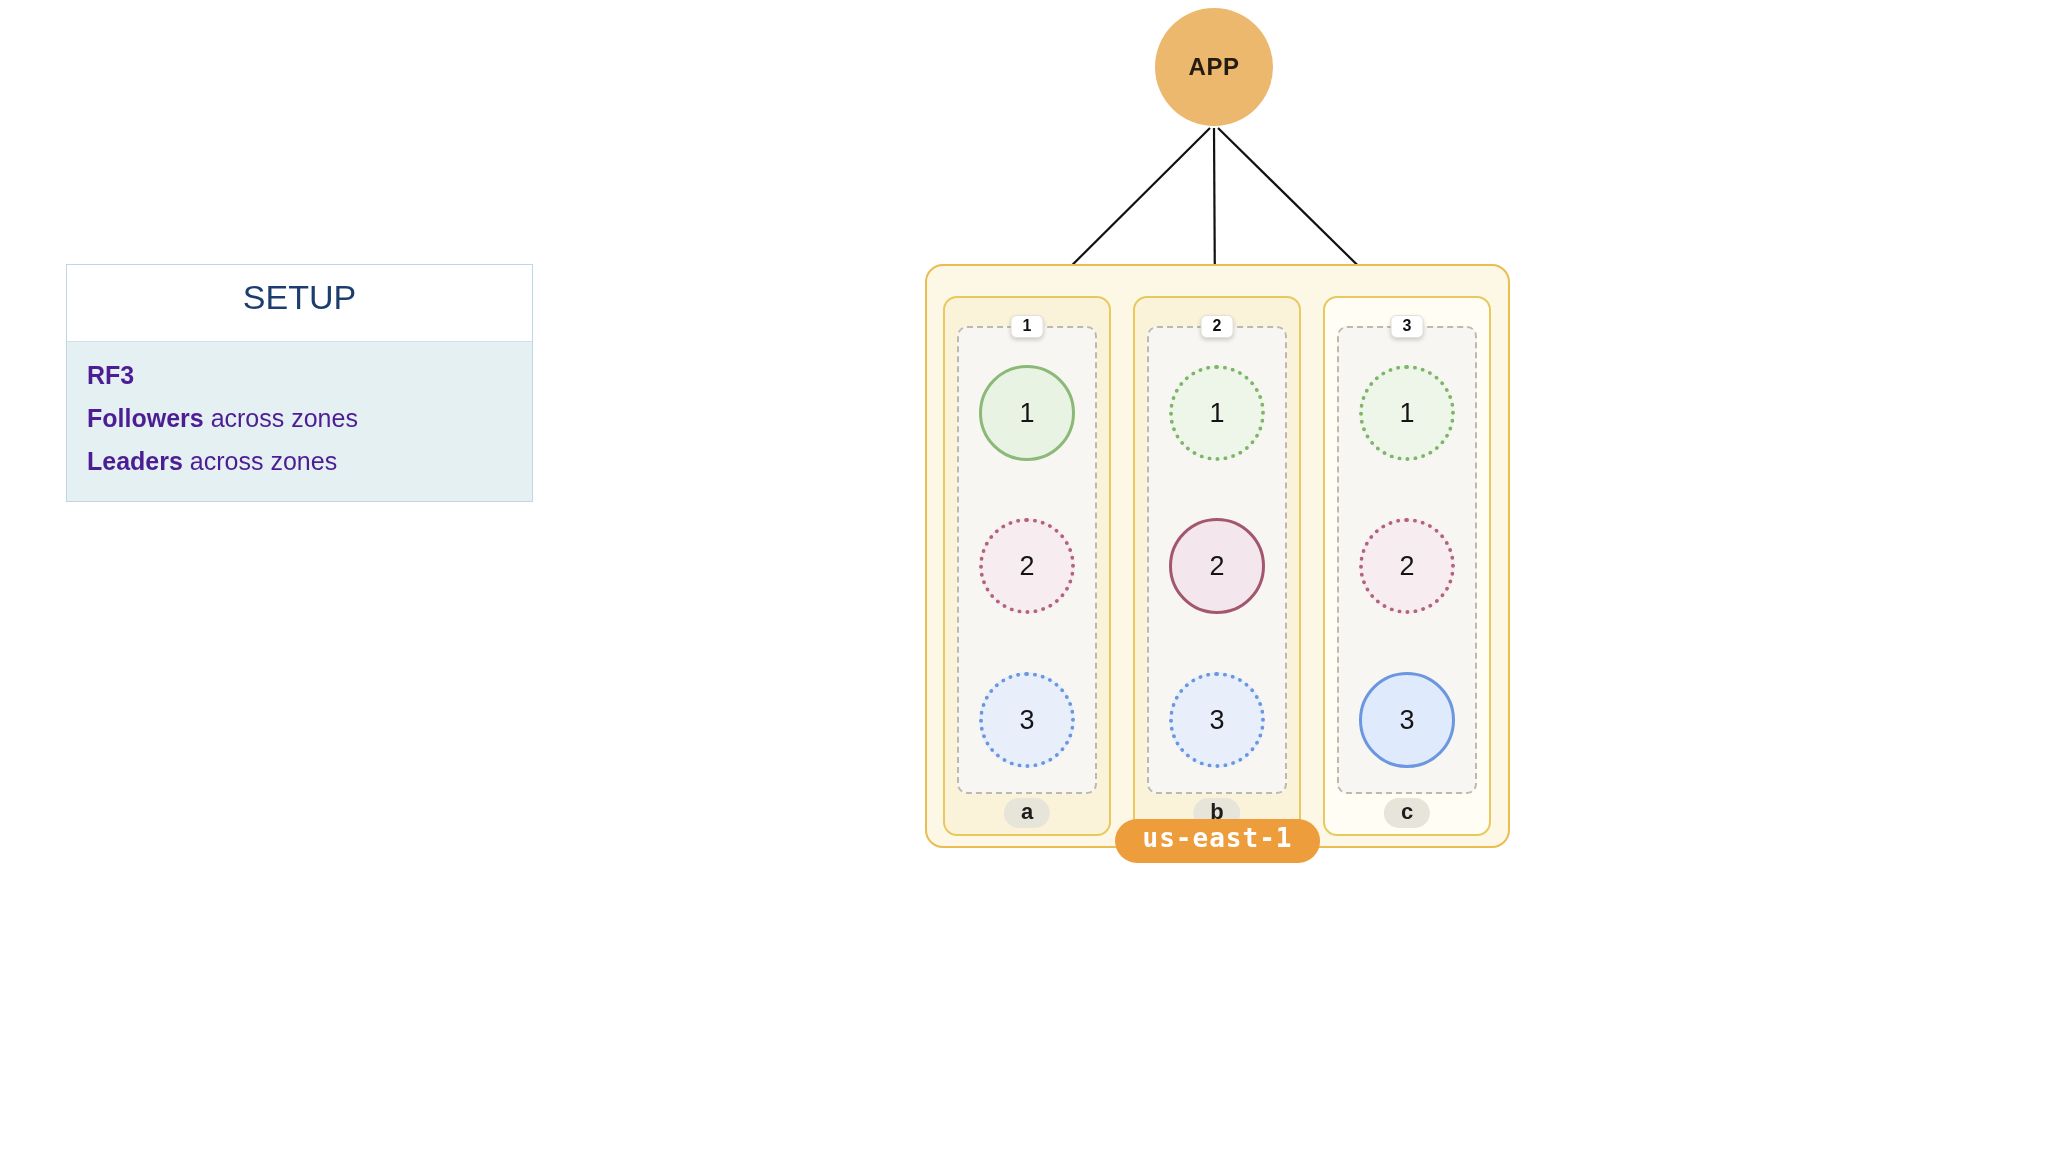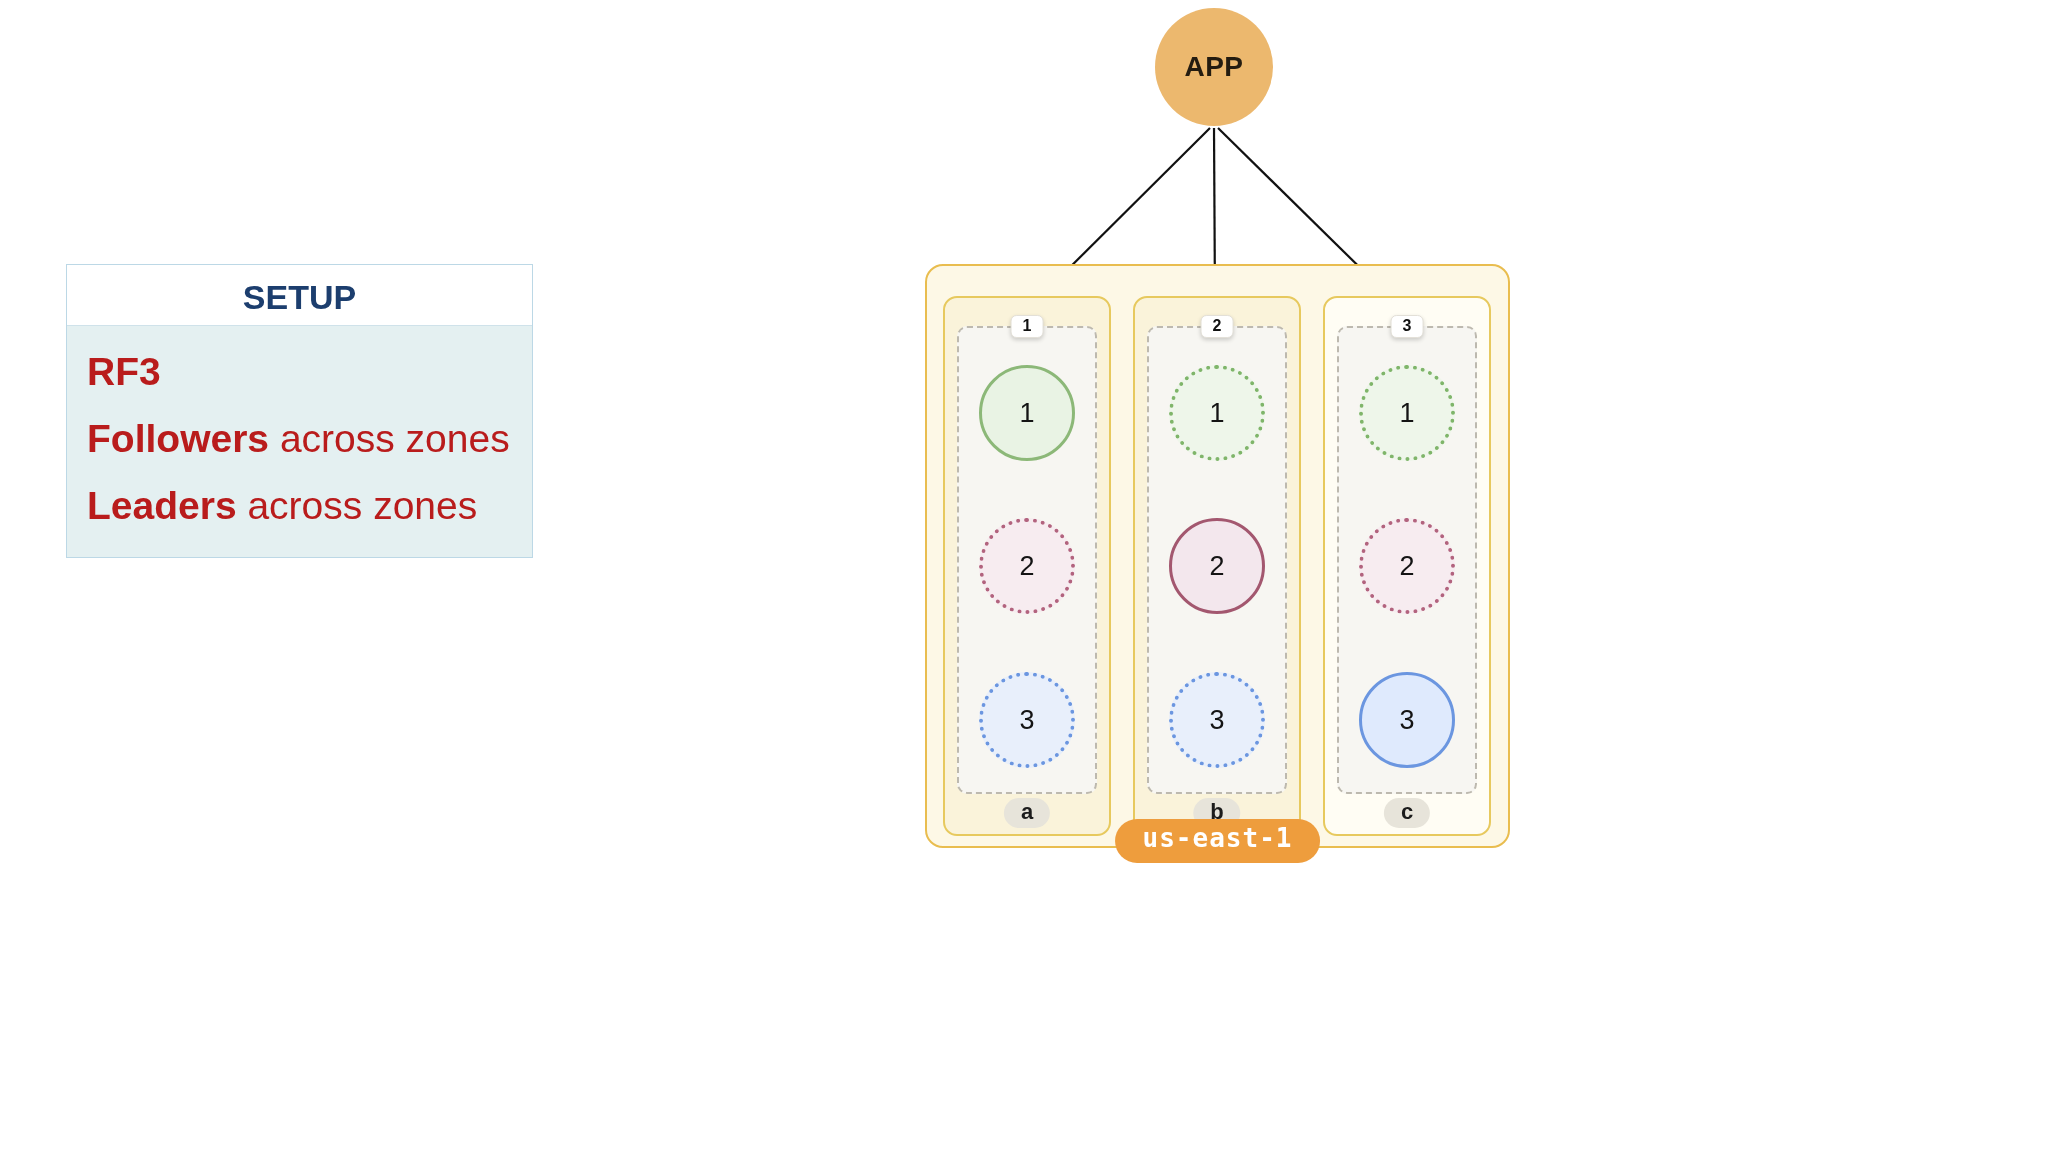--- a/index.html
+++ b/index.html
@@ -13,44 +13,44 @@
     color: #111;
   }
 
   
   .setup-panel {
     position: absolute; left: 66px; top: 264px; width: 467px;
     border: 1.5px solid #bcd8e6;
     background: #ffffff;
   }
   .setup-title {
-    padding: 13px 0 8px;
+    padding: 13px 0 24px;
     text-align: center;
-    font-size: 34px; font-weight: 700;
+    font-size: 34px; font-weight: 400;
     color: #1c3e6e;
     background: #ffffff;
   }
   .setup-body {
     background: #e4f0f1;
     border-top: 1px solid #cfe2ea;
     padding: 12px 20px 18px;
-    font-size: 39px;
+    font-size: 25px;
     line-height: 1.72;
-    color: #b91c1c;
+    color: #4c1d95;
   }
   .setup-line b { font-weight: 700; }
 
   
   .app-circle {
     position: absolute; left: 1155px; top: 8px;
     width: 118px; height: 118px;
     border-radius: 50%;
     background: #ecb86e;
     display: flex; align-items: center; justify-content: center;
-    font-size: 28px; font-weight: 700; color: #241c10;
+    font-size: 24px; font-weight: 700; color: #241c10;
     letter-spacing: 0.5px;
   }
 
   
   .arrows {
     position: absolute; left: 0; top: 0;
     width: 2056px; height: 1164px;
     pointer-events: none;
   }
 

